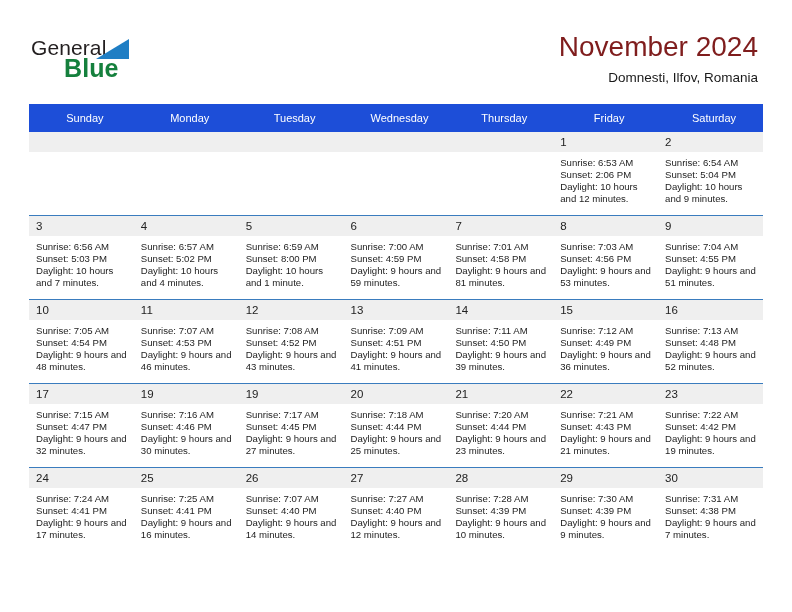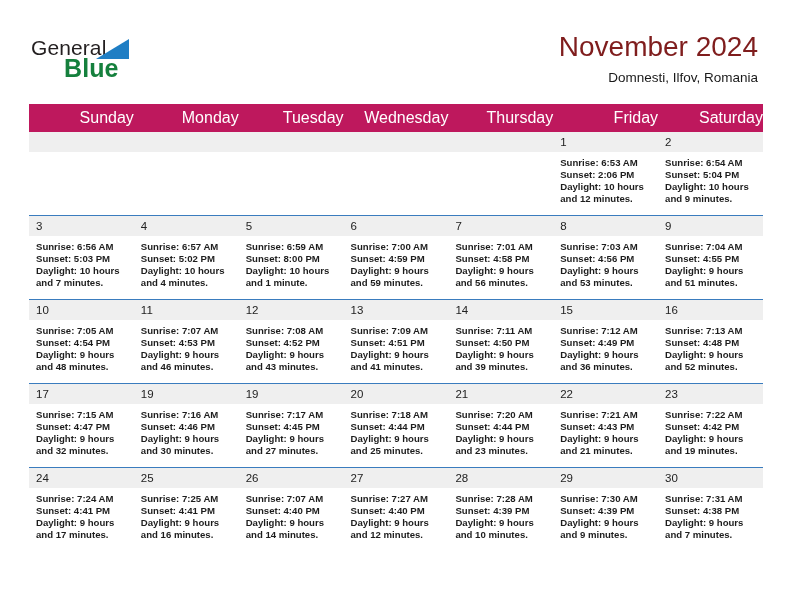--- a/index.html
+++ b/index.html
@@ -90,25 +90,25 @@
     position: absolute;
     left: 29px;
     top: 104px;
     width: 734px;
     border-collapse: collapse;
     table-layout: fixed;
   }
   .calendar col { width: 104.857px; }
 
   .dow-row th {
-    background: #be185d;
+    background: #1d4ed8;
     color: #ffffff;
-    font-size: 16px;
+    font-size: 11px;
     font-weight: normal;
-    text-align: right;
+    text-align: center;
     padding: 5px 0 5px 7px;
     height: 18px;
     vertical-align: middle;
     border: none;
   }
 
   .week-row td {
     vertical-align: top;
     padding: 0;
     border-top: 1.4px solid #3a7cbe;
@@ -129,21 +129,20 @@
     padding: 3px 0 3px 7px;
     height: 14px;
   }
   .cell-empty .daynum { color: transparent; }
 
   .lines {
     padding: 5px 6px 0 7px;
     font-size: 9.6px;
     line-height: 11.9px;
     color: #1d1d1d;
-    font-weight: bold;
   }
   .lines div { white-space: nowrap; }
   .lines .daylight { white-space: normal; }
 </style>
 </head>
 <body>
 
 <div class="page">
 
   <div class="header">
@@ -274,21 +273,21 @@
                 <div class="daylight">Daylight: 9 hours and 59 minutes.</div>
               </div>
             </div>
           </td>
           <td>
             <div class="cell-inner">
               <div class="daynum">7</div>
               <div class="lines">
                 <div>Sunrise: 7:01 AM</div>
                 <div>Sunset: 4:58 PM</div>
-                <div class="daylight">Daylight: 9 hours and 56 minutes.</div>
+                <div class="daylight">Daylight: 9 hours and 81 minutes.</div>
               </div>
             </div>
           </td>
           <td>
             <div class="cell-inner">
               <div class="daynum">8</div>
               <div class="lines">
                 <div>Sunrise: 7:03 AM</div>
                 <div>Sunset: 4:56 PM</div>
                 <div class="daylight">Daylight: 9 hours and 53 minutes.</div>

